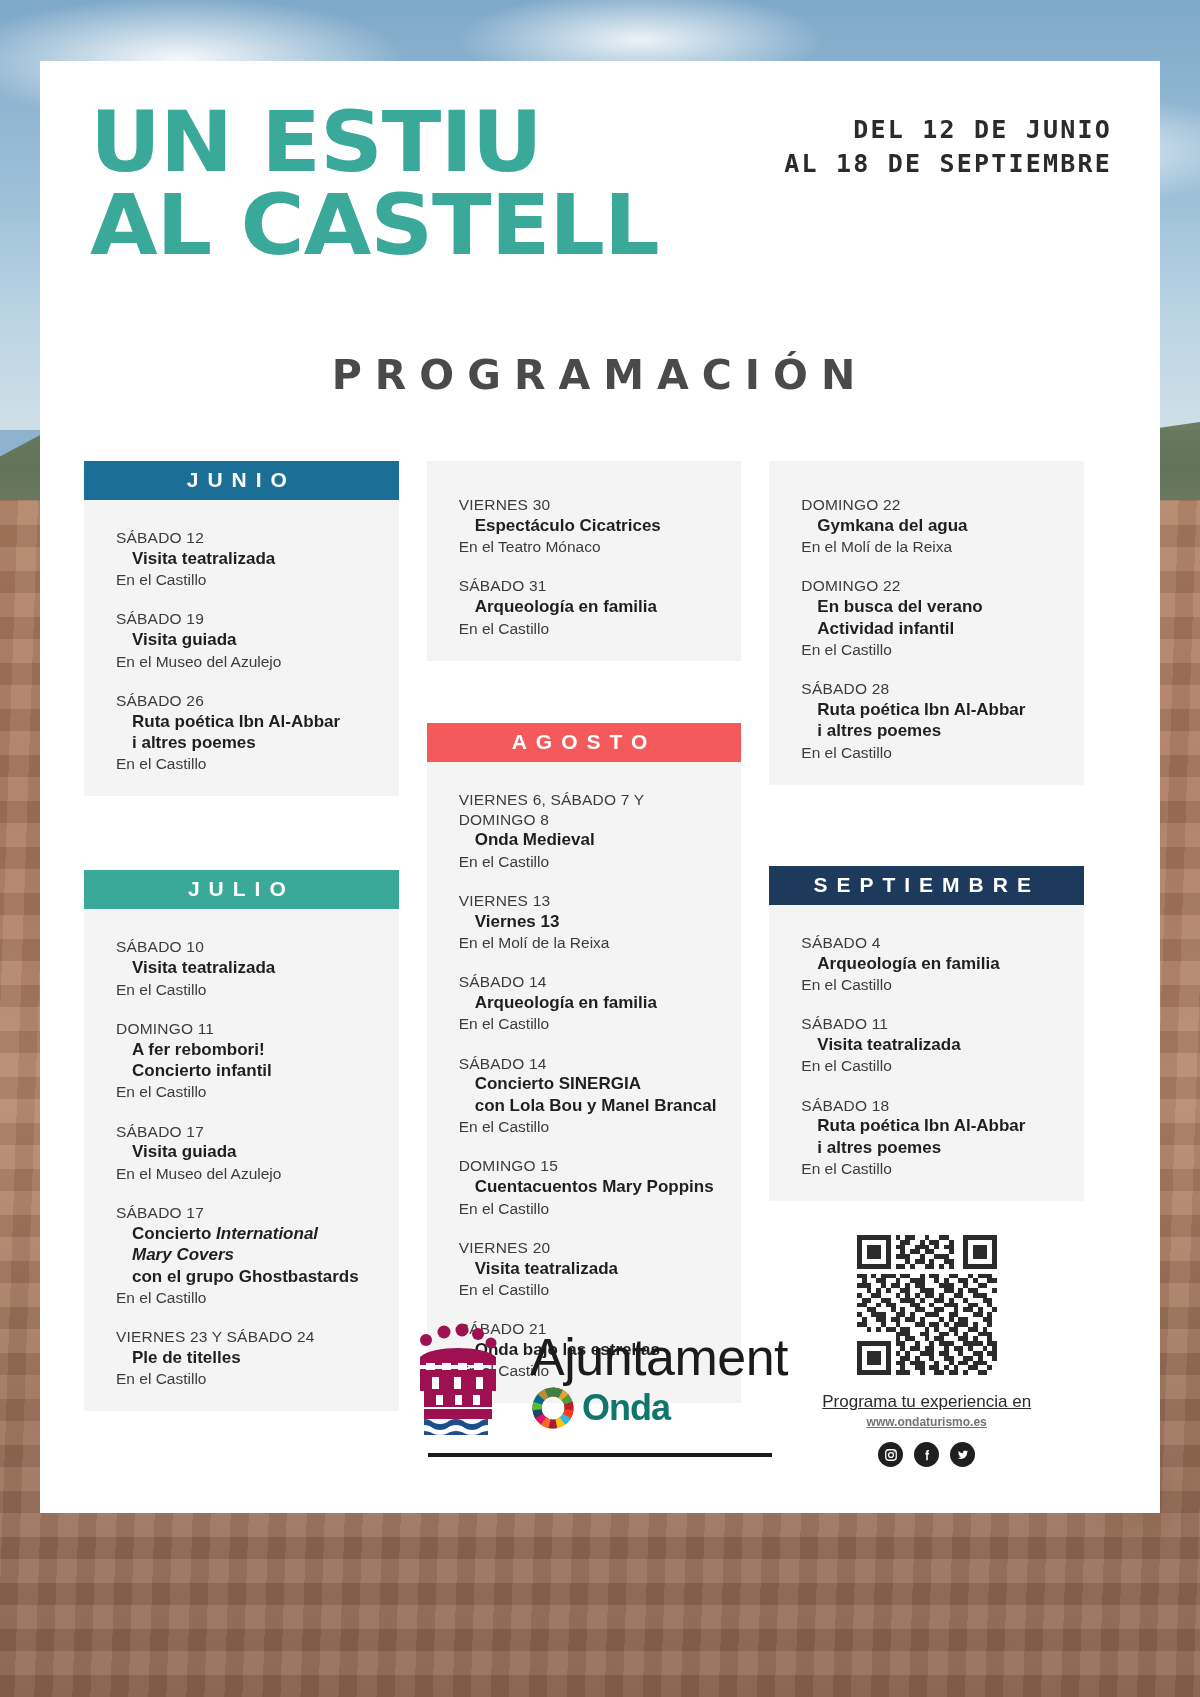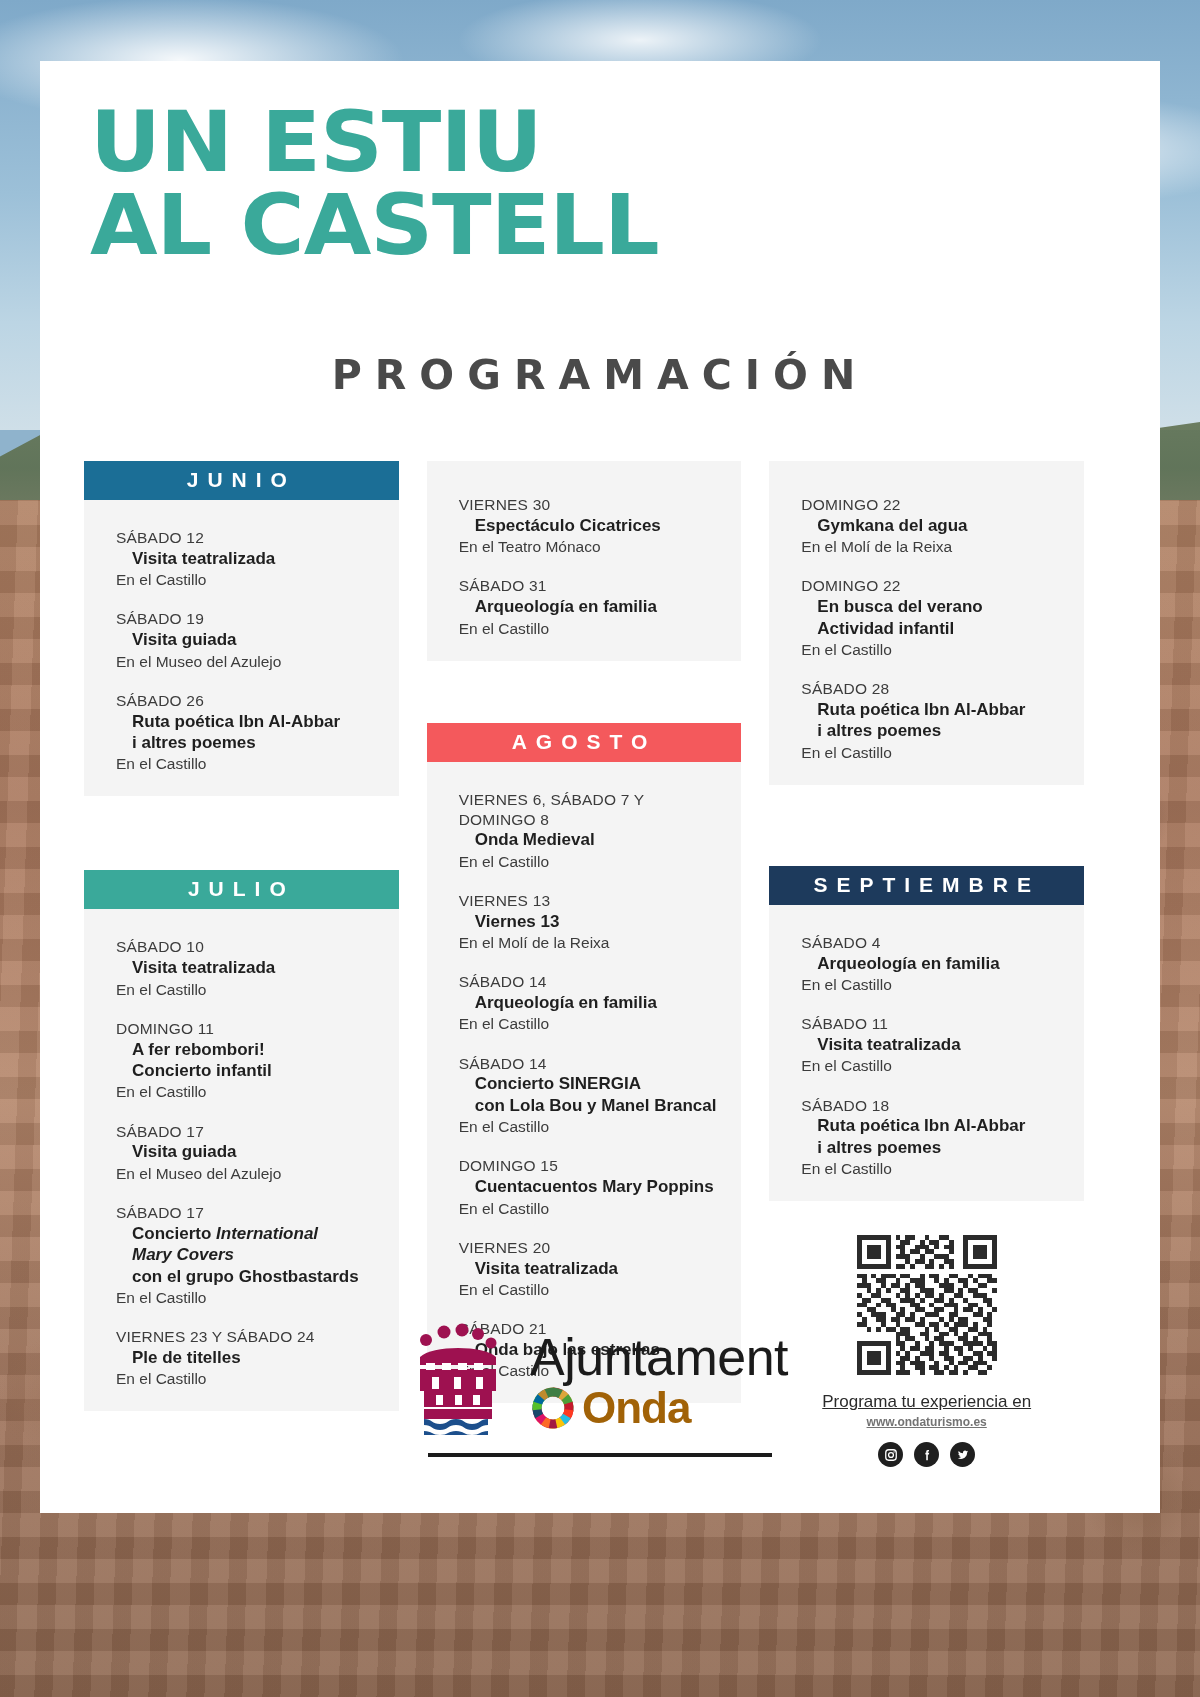--- a/index.html
+++ b/index.html
@@ -117,39 +117,43 @@
   .footer{
     position:absolute;left:0;right:0;bottom:56px;
     display:flex;flex-direction:column;align-items:center;
   }
   .logo-row{display:flex;align-items:center;gap:26px;}
   .crest{width:92px;height:116px;display:block;}
   .wordmark{display:flex;flex-direction:column;line-height:1;}
   .aj{font-size:52px;color:#1b1b1b;letter-spacing:-.5px;}
   .onda-row{display:flex;align-items:center;gap:6px;margin-top:2px;}
   .sdg{width:46px;height:46px;display:block;}
-  .onda{font-size:44px;font-weight:bold;color:#a16207;letter-spacing:-1px;}
+  .onda{font-size:36px;font-weight:bold;color:#0f766e;letter-spacing:-1px;}
   .rule{width:344px;height:4px;background:#1b1b1b;margin-top:14px;}
 </style>
 </head>
 <body>
 
 <div class="bg">
   <div class="bg-sky"></div>
   <div class="bg-hill"></div>
   <div class="bg-town"></div>
 </div>
 
 <div class="sheet">
 
   <div class="title-block">
     <div class="title-line">UN ESTIU</div>
     <div class="title-line">AL CASTELL</div>
   </div>
 
+  <div class="daterange">
+    <div>DEL 12 DE JUNIO</div>
+    <div>AL 18 DE SEPTIEMBRE</div>
+  </div>
 
   <div class="programacion">PROGRAMACIÓN</div>
 
   <div class="columns">
 
     <div class="col">
 
       <div class="month-head m-junio">JUNIO</div>
       <div class="panel">
         <div class="evt">

